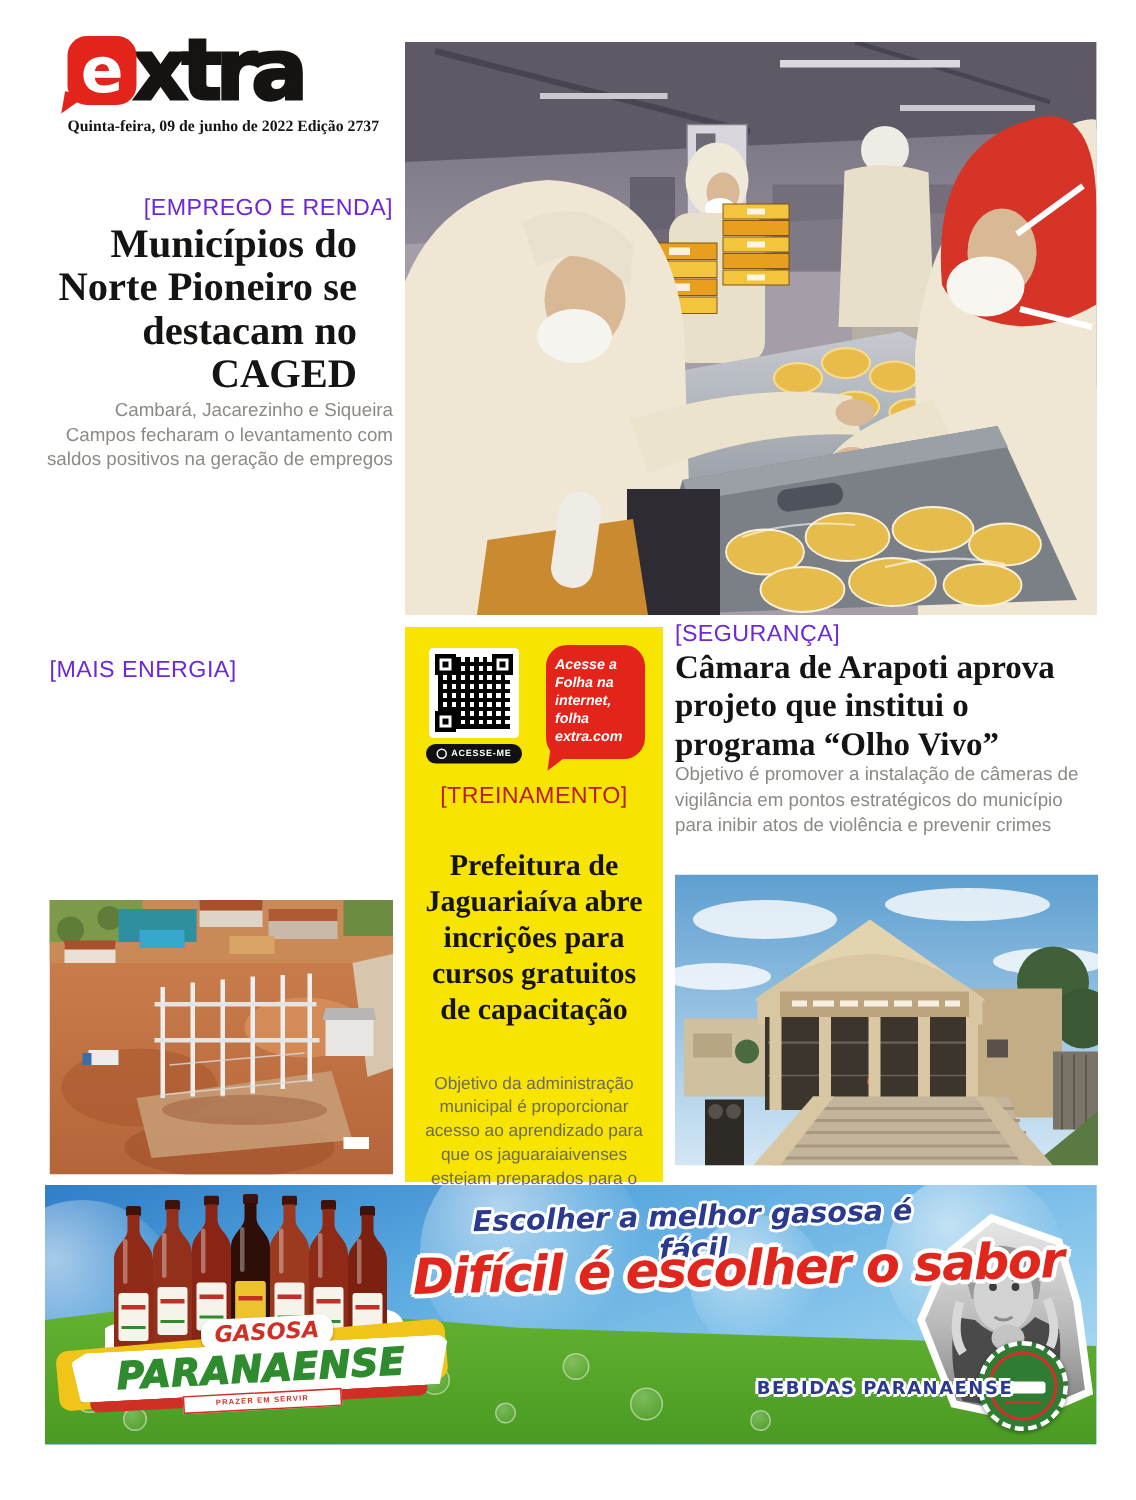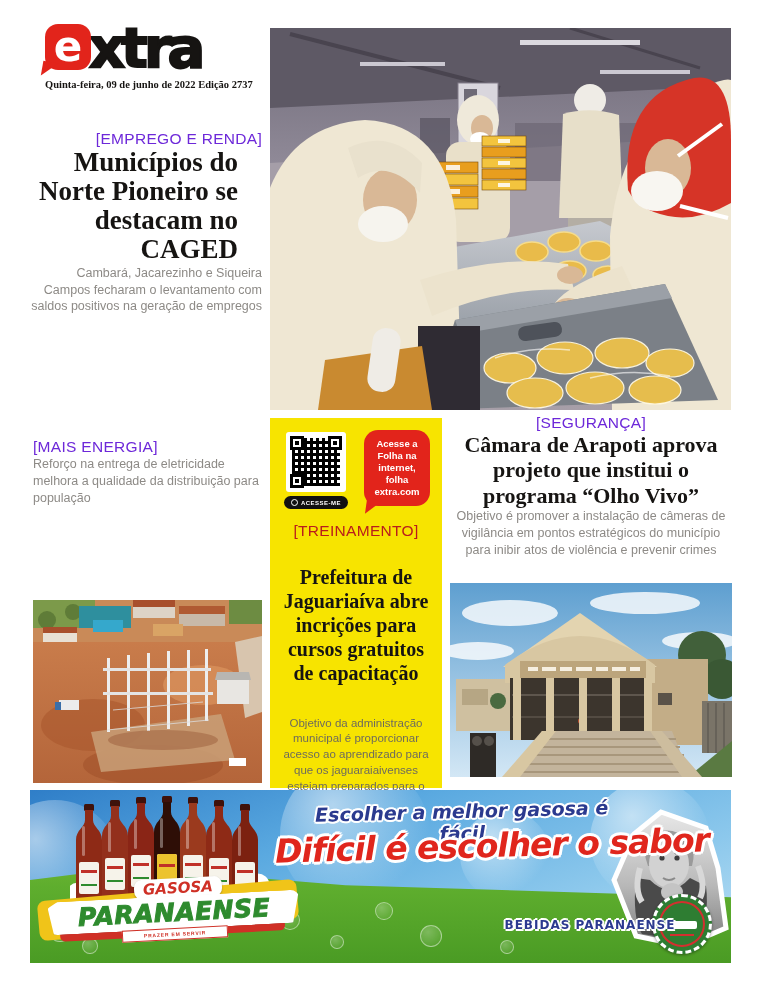--- a/index.html
+++ b/index.html
@@ -33,40 +33,40 @@
   .hero-text .deck{font-size:12.5px;margin-top:16px;}
 
   .photo{display:block;}
 
   
   .col-energy{left:33px;top:438px;width:230px;}
   .col-energy .headline{font-size:22px;line-height:1.13;margin-top:9px;}
   .col-energy .deck{font-size:12.5px;margin-top:10px;}
 
   
-  .col-security{left:450px;top:414px;width:282px;text-align:center;}
+  .col-security{left:450px;top:414px;width:282px;}
   .col-security .headline{font-size:22px;line-height:1.15;margin-top:6px;}
   .col-security .deck{font-size:12.5px;margin-top:10px;}
 
   
   .highlight{left:270px;top:418px;width:172px;height:370px;background:#f7e400;text-align:center;}
   .qr{position:absolute;left:16px;top:14px;width:60px;height:60px;background:#fff;border-radius:3px;}
   .qr-pattern{position:absolute;inset:6px;
       background-image:repeating-linear-gradient(0deg,#000 0 3px,transparent 3px 6px),
                        repeating-linear-gradient(90deg,#000 0 3px,#fff 3px 6px);}
   .finder{position:absolute;width:14px;height:14px;border:3px solid #000;background:#fff;box-sizing:border-box;}
   .finder::after{content:"";position:absolute;inset:2px;background:#000;}
   .f-tl{left:4px;top:4px;} .f-tr{right:4px;top:4px;} .f-bl{left:4px;bottom:4px;}
   .qr-pill{position:absolute;left:14px;top:78px;width:64px;height:13px;background:#111;border-radius:7px;
            display:flex;align-items:center;justify-content:center;gap:3px;}
   .qr-pill .dot{width:7px;height:7px;border:1.5px solid #fff;border-radius:50%;box-sizing:border-box;}
   .qr-label{color:#fff;font-size:6px;font-weight:bold;letter-spacing:.5px;}
   .web-bubble{position:absolute;left:94px;top:12px;width:66px;height:76px;background:#e2241b;border-radius:14px;
-              color:#fff;font-weight:bold;font-size:9.5px;line-height:1.25;text-align:center;
-              padding:8px 6px;box-sizing:border-box;}
+              color:#fff;font-weight:bold;font-size:9.5px;line-height:1.25;text-align:left;
+              padding:8px 6px;box-sizing:border-box;font-style:italic;}
   .web-bubble::after{content:"";position:absolute;left:2px;bottom:-9px;width:0;height:0;border-style:solid;
               border-width:16px 16px 0 0;border-color:#e2241b transparent transparent transparent;transform:rotate(8deg);}
   .highlight .kicker{position:absolute;left:0;right:0;top:104px;color:#b91c1c;}
   .highlight .headline{position:absolute;left:11px;right:11px;top:130px;font-size:20px;line-height:1.2;}
   .highlight .deck{position:absolute;left:13px;right:13px;top:286px;font-size:11.5px;color:#6e6b5c;line-height:1.38;}
 
   
   .ad{left:30px;top:790px;width:701px;height:173px;overflow:hidden;background:#58a8dd;}
   .ad-sky{position:absolute;inset:0;background:linear-gradient(160deg,#2f7ec8 0%,#5aa9e0 35%,#8cc8ec 70%,#bfe2f4 100%);}
   .bubble{position:absolute;border-radius:50%;background:radial-gradient(circle at 35% 30%,rgba(255,255,255,.55),rgba(255,255,255,0) 70%);}
@@ -229,21 +229,20 @@
       <path d="M320,350 Q360,340 400,348"></path>
   </g>
 
   <rect x="148" y="298" width="62" height="84" fill="#2f2b33"></rect>
   <polygon points="55,332 152,318 162,382 48,382" fill="#c98a30"></polygon>
   <rect x="100" y="300" width="28" height="64" rx="13" fill="#efece6" transform="rotate(8 114 332)"></rect>
 </svg>
 
 <section class="abs col-energy">
   <div class="kicker">[MAIS ENERGIA]</div>
-  <p class="deck" style="margin:0;">Reforço na entrega de eletricidade melhora a qualidade da distribuição para população</p>
 </section>
 
 <svg class="abs photo" style="left:33px;top:600px;" width="229" height="183" viewBox="0 0 229 183">
   <defs>
     <linearGradient id="dirt" x1="0" y1="0" x2="0" y2="1">
       <stop offset="0" stop-color="#cf8350"></stop>
         <stop offset="1" stop-color="#b4653a"></stop>
     </linearGradient>
   </defs>
   <rect width="229" height="183" fill="url(#dirt)"></rect>

